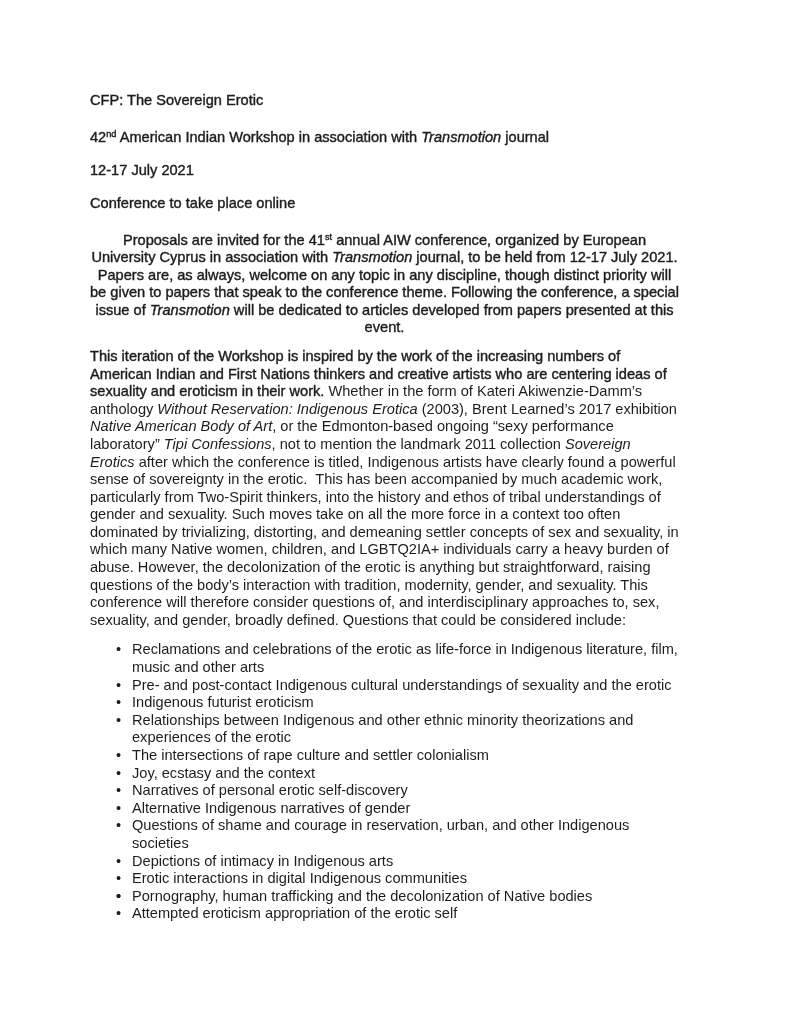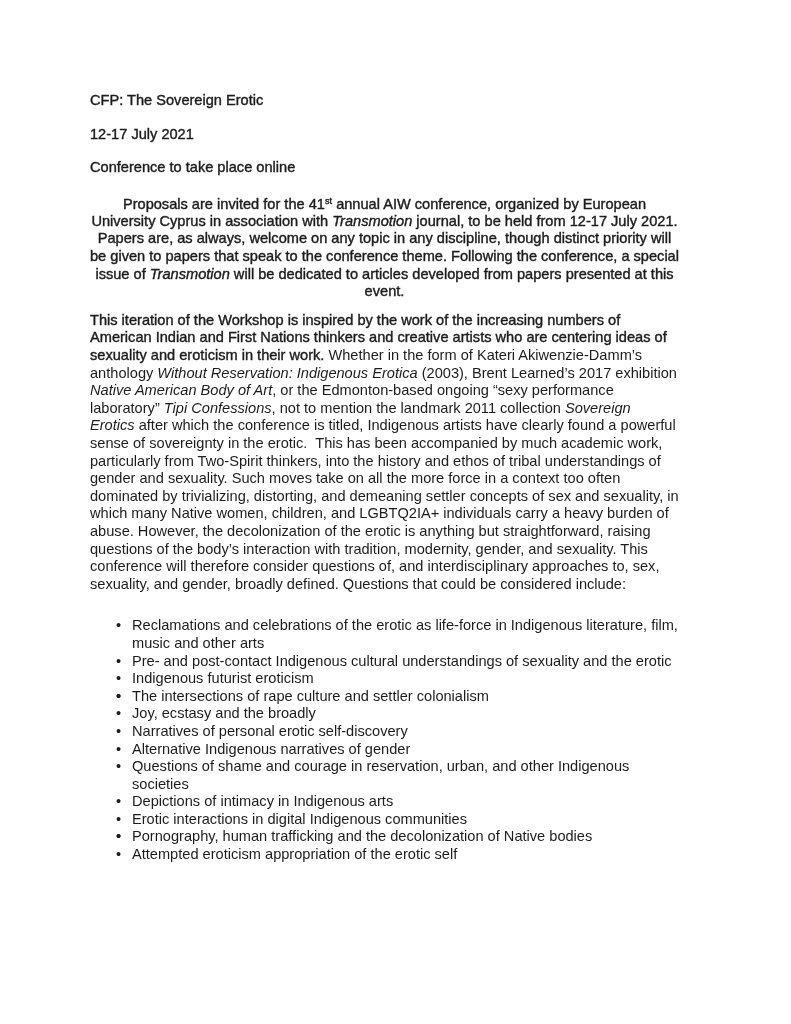--- a/index.html
+++ b/index.html
@@ -15,21 +15,21 @@
     background: #ffffff;
     color: #1d1d1d;
     padding: 92px 112px 0 90px;
     font-family: "Liberation Sans", "DejaVu Sans", sans-serif;
     font-size: 14.6px;
     line-height: 17.6px;
     overflow: hidden;
   }
   .para { margin: 0 0 16px 0; }
   p[data-name="intro-paragraph"] { margin-bottom: 11px; text-align: center; }
-  p[data-name="theme-paragraph"] { margin-bottom: 24px; }
+  p[data-name="theme-paragraph"] { margin-bottom: 12px; }
   .bullets {
     list-style: none;
     margin: 0 0 13px 0;
     padding: 0;
   }
   .bullets li {
     position: relative;
     padding-left: 42px;
   }
   .dot {
@@ -43,31 +43,32 @@
     vertical-align: 4.5px;
   }
   
   .heavy { -webkit-text-stroke: 0.4px currentColor; }
 </style>
 </head>
 <body>
 
 <div class="page" data-name="document-page">
     <p class="para heavy" data-name="cfp-title"><span data-name="text-run">CFP: The Sovereign Erotic</span></p>
+    <p class="para heavy" data-name="workshop-subtitle"><span data-name="text-run">42</span><span class="sup" data-name="superscript-text">nd</span><span data-name="text-run"> American Indian Workshop in association with </span><span class="i" data-name="italic-text">Transmotion</span><span data-name="text-run"> journal</span></p>
     <p class="para heavy" data-name="conference-dates"><span data-name="text-run">12-17 July 2021</span></p>
     <p class="para heavy" data-name="conference-mode"><span data-name="text-run">Conference to take place online</span></p>
     <p class="para heavy" data-name="intro-paragraph"><span data-name="text-run">Proposals are invited for the 41</span><span class="sup" data-name="superscript-text">st</span><span data-name="text-run"> annual AIW conference, organized by European University Cyprus in association with </span><span class="i" data-name="italic-text">Transmotion</span><span data-name="text-run"> journal, to be held from 12-17 July 2021. Papers are, as always, welcome on any topic in any discipline, though distinct priority will be given to papers that speak to the conference theme. Following the conference, a special issue of </span><span class="i" data-name="italic-text">Transmotion</span><span data-name="text-run"> will be dedicated to articles developed from papers presented at this event.</span></p>
     <p class="para" data-name="theme-paragraph"><span class="heavy" data-name="text-run">This iteration of the Workshop is inspired by the work of the increasing numbers of American Indian and First Nations thinkers and creative artists who are centering ideas of sexuality and eroticism in their work.</span><span data-name="text-run"> Whether in the form of Kateri Akiwenzie-Damm’s anthology </span><span class="i" data-name="italic-text">Without Reservation: Indigenous Erotica</span><span data-name="text-run"> (2003), Brent Learned’s 2017 exhibition </span><span class="i" data-name="italic-text">Native American Body of Art</span><span data-name="text-run">, or the Edmonton-based ongoing “sexy performance laboratory” </span><span class="i" data-name="italic-text">Tipi Confessions</span><span data-name="text-run">, not to mention the landmark 2011 collection </span><span class="i" data-name="italic-text">Sovereign Erotics</span><span data-name="text-run"> after which the conference is titled, Indigenous artists have clearly found a powerful sense of sovereignty in the erotic.&nbsp; This has been accompanied by much academic work, particularly from Two-Spirit thinkers, into the history and ethos of tribal understandings of gender and sexuality. Such moves take on all the more force in a context too often dominated by trivializing, distorting, and demeaning settler concepts of sex and sexuality, in which many Native women, children, and LGBTQ2IA+ individuals carry a heavy burden of abuse. However, the decolonization of the erotic is anything but straightforward, raising questions of the body’s interaction with tradition, modernity, gender, and sexuality. This conference will therefore consider questions of, and interdisciplinary approaches to, sex, sexuality, and gender, broadly defined. Questions that could be considered include:</span></p>
     <ul class="bullets" data-name="topics-list">
       <li data-name="list-item"><span class="dot" data-name="bullet-icon">•</span><span data-name="list-item-text">Reclamations and celebrations of the erotic as life-force in Indigenous literature, film, music and other arts</span></li>
       <li data-name="list-item"><span class="dot" data-name="bullet-icon">•</span><span data-name="list-item-text">Pre- and post-contact Indigenous cultural understandings of sexuality and the erotic</span></li>
       <li data-name="list-item"><span class="dot" data-name="bullet-icon">•</span><span data-name="list-item-text">Indigenous futurist eroticism</span></li>
-      <li data-name="list-item"><span class="dot" data-name="bullet-icon">•</span></li>
+      <li data-name="list-item"><span class="dot" data-name="bullet-icon">•</span><span data-name="list-item-text">Relationships between Indigenous and other ethnic minority theorizations and experiences of the erotic</span></li>
       <li data-name="list-item"><span class="dot" data-name="bullet-icon">•</span><span data-name="list-item-text">The intersections of rape culture and settler colonialism</span></li>
-      <li data-name="list-item"><span class="dot" data-name="bullet-icon">•</span><span data-name="list-item-text">Joy, ecstasy and the broadly</span></li>
+      <li data-name="list-item"><span class="dot" data-name="bullet-icon">•</span><span data-name="list-item-text">Joy, ecstasy and the context</span></li>
       <li data-name="list-item"><span class="dot" data-name="bullet-icon">•</span><span data-name="list-item-text">Narratives of personal erotic self-discovery</span></li>
       <li data-name="list-item"><span class="dot" data-name="bullet-icon">•</span><span data-name="list-item-text">Alternative Indigenous narratives of gender</span></li>
       <li data-name="list-item"><span class="dot" data-name="bullet-icon">•</span><span data-name="list-item-text">Questions of shame and courage in reservation, urban, and other Indigenous societies</span></li>
       <li data-name="list-item"><span class="dot" data-name="bullet-icon">•</span><span data-name="list-item-text">Depictions of intimacy in Indigenous arts</span></li>
       <li data-name="list-item"><span class="dot" data-name="bullet-icon">•</span><span data-name="list-item-text">Erotic interactions in digital Indigenous communities</span></li>
       <li data-name="list-item"><span class="dot" data-name="bullet-icon">•</span></li>
       <li data-name="list-item"><span class="dot" data-name="bullet-icon">•</span><span data-name="list-item-text">Pornography, human trafficking and the decolonization of Native bodies</span></li>
       <li data-name="list-item"><span class="dot" data-name="bullet-icon">•</span><span data-name="list-item-text">Attempted eroticism appropriation of the erotic self</span></li>
     </ul>
   </div>

